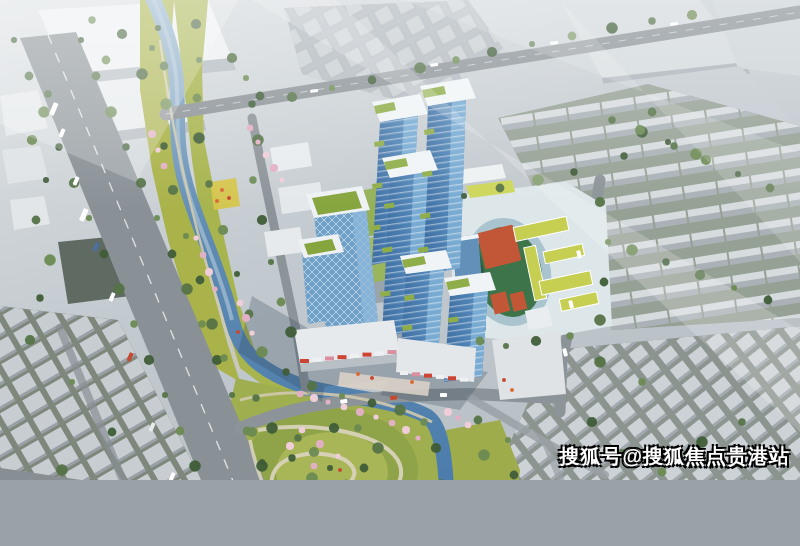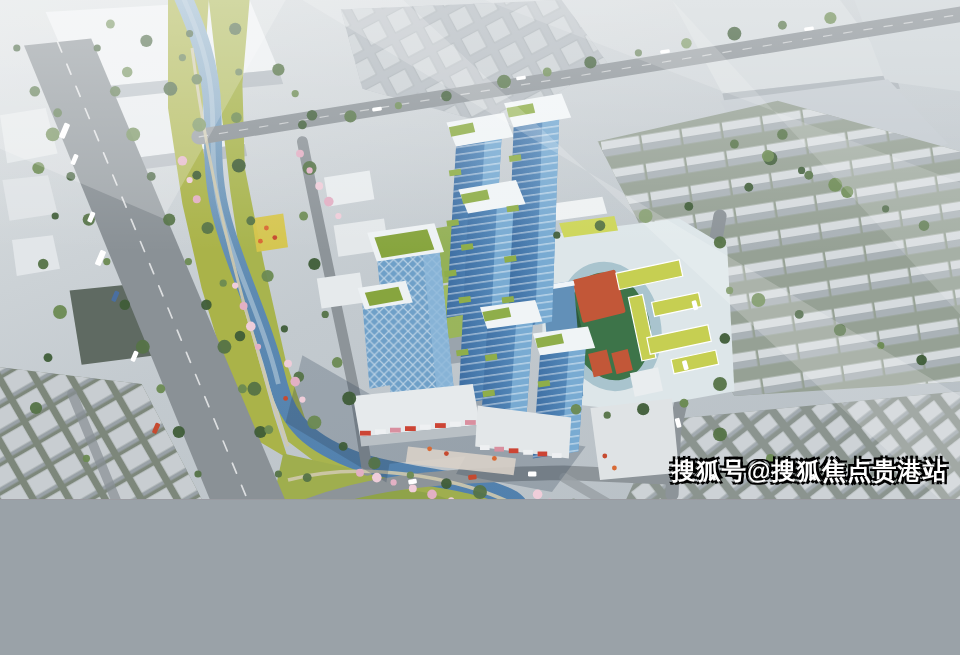--- a/index.html
+++ b/index.html
@@ -1,16 +1,16 @@
 <!DOCTYPE html>
 <html><head>
 <meta charset="utf-8">
 <style>
   html,body{margin:0;padding:0;background:#9aa2a8;font-family:"Liberation Sans",sans-serif;}
-  .stage{position:relative;width:800px;height:416px;overflow:hidden;background:#7f1d1d;}
+  .stage{position:relative;width:800px;height:480px;overflow:hidden;background:#7f1d1d;}
   .stage svg{position:absolute;left:0;top:0;display:block;}
   .watermark{
     position:absolute;right:10px;bottom:10px;
     font-size:20px;font-weight:700;letter-spacing:1px;color:#ffffff;white-space:nowrap;
     text-shadow:-2px -2px 0 #000,2px -2px 0 #000,-2px 2px 0 #000,2px 2px 0 #000,0 0 2px #000;
     font-family:"Liberation Sans",sans-serif;
   }
 </style>
 </head>
 <body>

